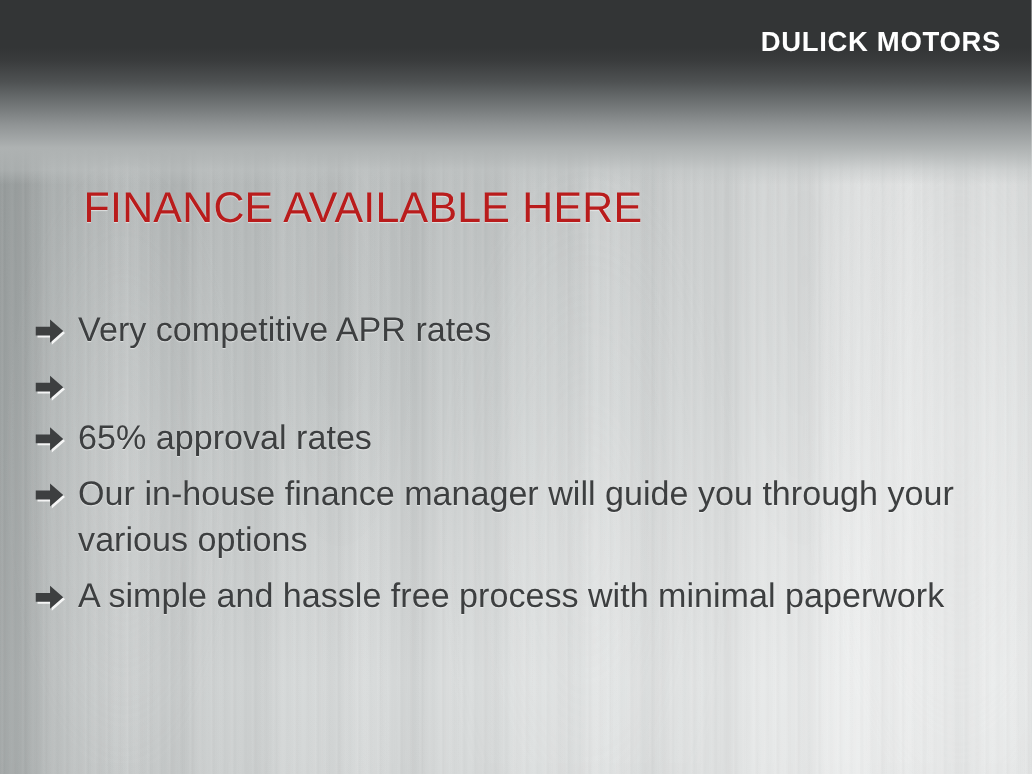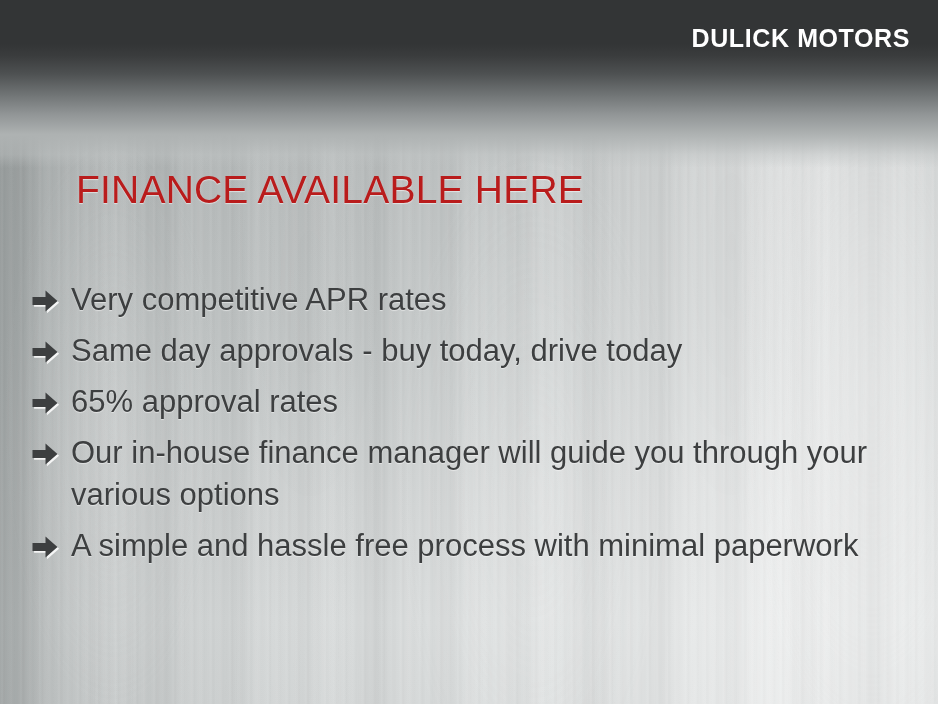--- a/index.html
+++ b/index.html
@@ -192,21 +192,20 @@
         <path d="M2.5 12 L15.5 12 L15.5 5.5 L27.5 16 L15.5 26.5 L15.5 20 L2.5 20 Z" fill="#3d3f40"></path>
       </svg>
       <div class="bullet-text">Very competitive APR rates</div>
     </div>
 
     <div class="bullet-row">
       <svg class="bullet-arrow" viewBox="0 0 30 32">
         <path d="M2.5 12 L15.5 12 L15.5 5.5 L27.5 16 L15.5 26.5 L15.5 20 L2.5 20 Z" fill="#ffffff" transform="translate(1.6,1.8)" opacity="0.85"></path>
         <path d="M2.5 12 L15.5 12 L15.5 5.5 L27.5 16 L15.5 26.5 L15.5 20 L2.5 20 Z" fill="#3d3f40"></path>
       </svg>
-      <div class="bullet-text">Same day approvals - buy today, drive today</div>
     </div>
 
     <div class="bullet-row">
       <svg class="bullet-arrow" viewBox="0 0 30 32">
         <path d="M2.5 12 L15.5 12 L15.5 5.5 L27.5 16 L15.5 26.5 L15.5 20 L2.5 20 Z" fill="#ffffff" transform="translate(1.6,1.8)" opacity="0.85"></path>
         <path d="M2.5 12 L15.5 12 L15.5 5.5 L27.5 16 L15.5 26.5 L15.5 20 L2.5 20 Z" fill="#3d3f40"></path>
       </svg>
       <div class="bullet-text">65% approval rates</div>
     </div>
 

